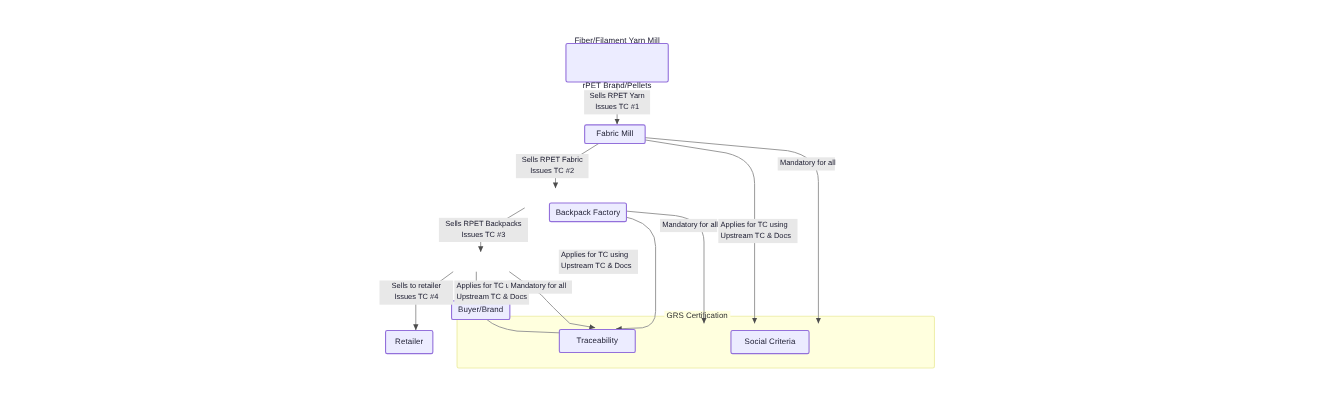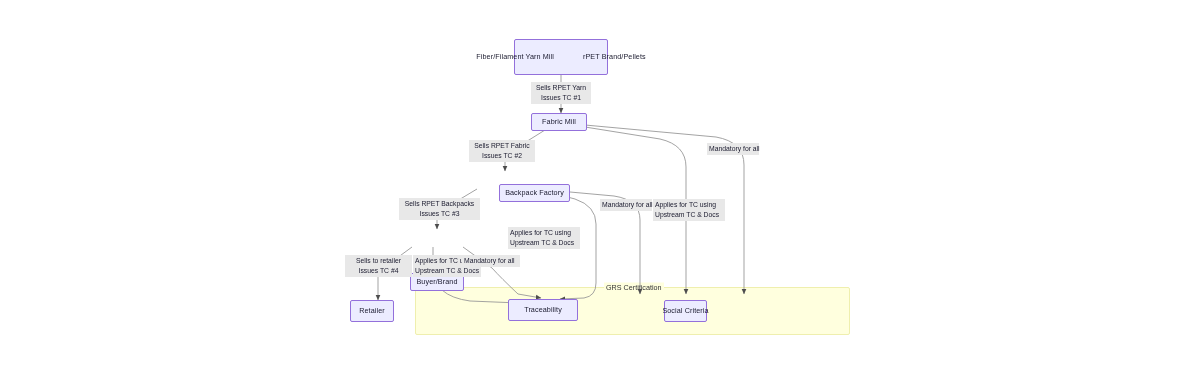--- a/index.html
+++ b/index.html
@@ -1,21 +1,21 @@
 <!DOCTYPE html>
 <html><head>
 <meta charset="utf-8">
 <style>
   html,body{margin:0;padding:0;background:#ffffff;}
   body{font-family:"Liberation Sans",sans-serif;}
   #canvas{position:relative;width:1200px;height:380px;background:#ffffff;overflow:hidden;}
   #edges{position:absolute;left:0;top:0;width:1200px;height:380px;pointer-events:none;}
 
   .node{position:absolute;box-sizing:border-box;background:#ECECFF;border:1px solid #9370DB;
-        border-radius:2px;display:flex;flex-direction:row;align-items:center;justify-content:center;
+        border-radius:2px;display:flex;flex-direction:column;align-items:center;justify-content:center;
         color:#1a1a2e;font-size:7.2px;line-height:1.55;text-align:center;letter-spacing:.1px;gap:29px;}
   .node .ln{display:block;white-space:nowrap;}
 
   .subgraph{position:absolute;box-sizing:border-box;background:#FFFFDE;border:1px solid #EFEFAE;border-radius:2px;}
   .subgraph-title{position:absolute;font-size:7.2px;color:#333;background:#FFFFDE;padding:0 2px;white-space:nowrap;}
 
   .elabel{position:absolute;box-sizing:border-box;background:#e8e8e8;color:#1a1a2e;
           font-size:6.8px;line-height:1.5;text-align:center;white-space:nowrap;padding:1px 2px;}
   .elabel .ln{display:block;}
 </style>
@@ -76,21 +76,21 @@
 
   <div class="node" style="left:350px;top:300px;width:44px;height:22px;">
     <span class="ln">Retailer</span>
   </div>
 
   <div class="node" style="left:508px;top:299px;width:70px;height:22px;">
     <span class="ln">Traceability</span>
   </div>
 
 
-  <div class="node" style="left:664px;top:300px;width:43px;height:22px;">
+  <div class="node" style="left:664px;top:300px;width:72px;height:22px;">
     <span class="ln">Social Criteria</span>
   </div>
 
 
   <div class="elabel" style="left:531px;top:82px;width:60px;">
     <span class="ln">Sells RPET Yarn</span>
     <span class="ln">Issues TC #1</span>
   </div>
 
   <div class="elabel" style="left:469px;top:140px;width:66px;">

